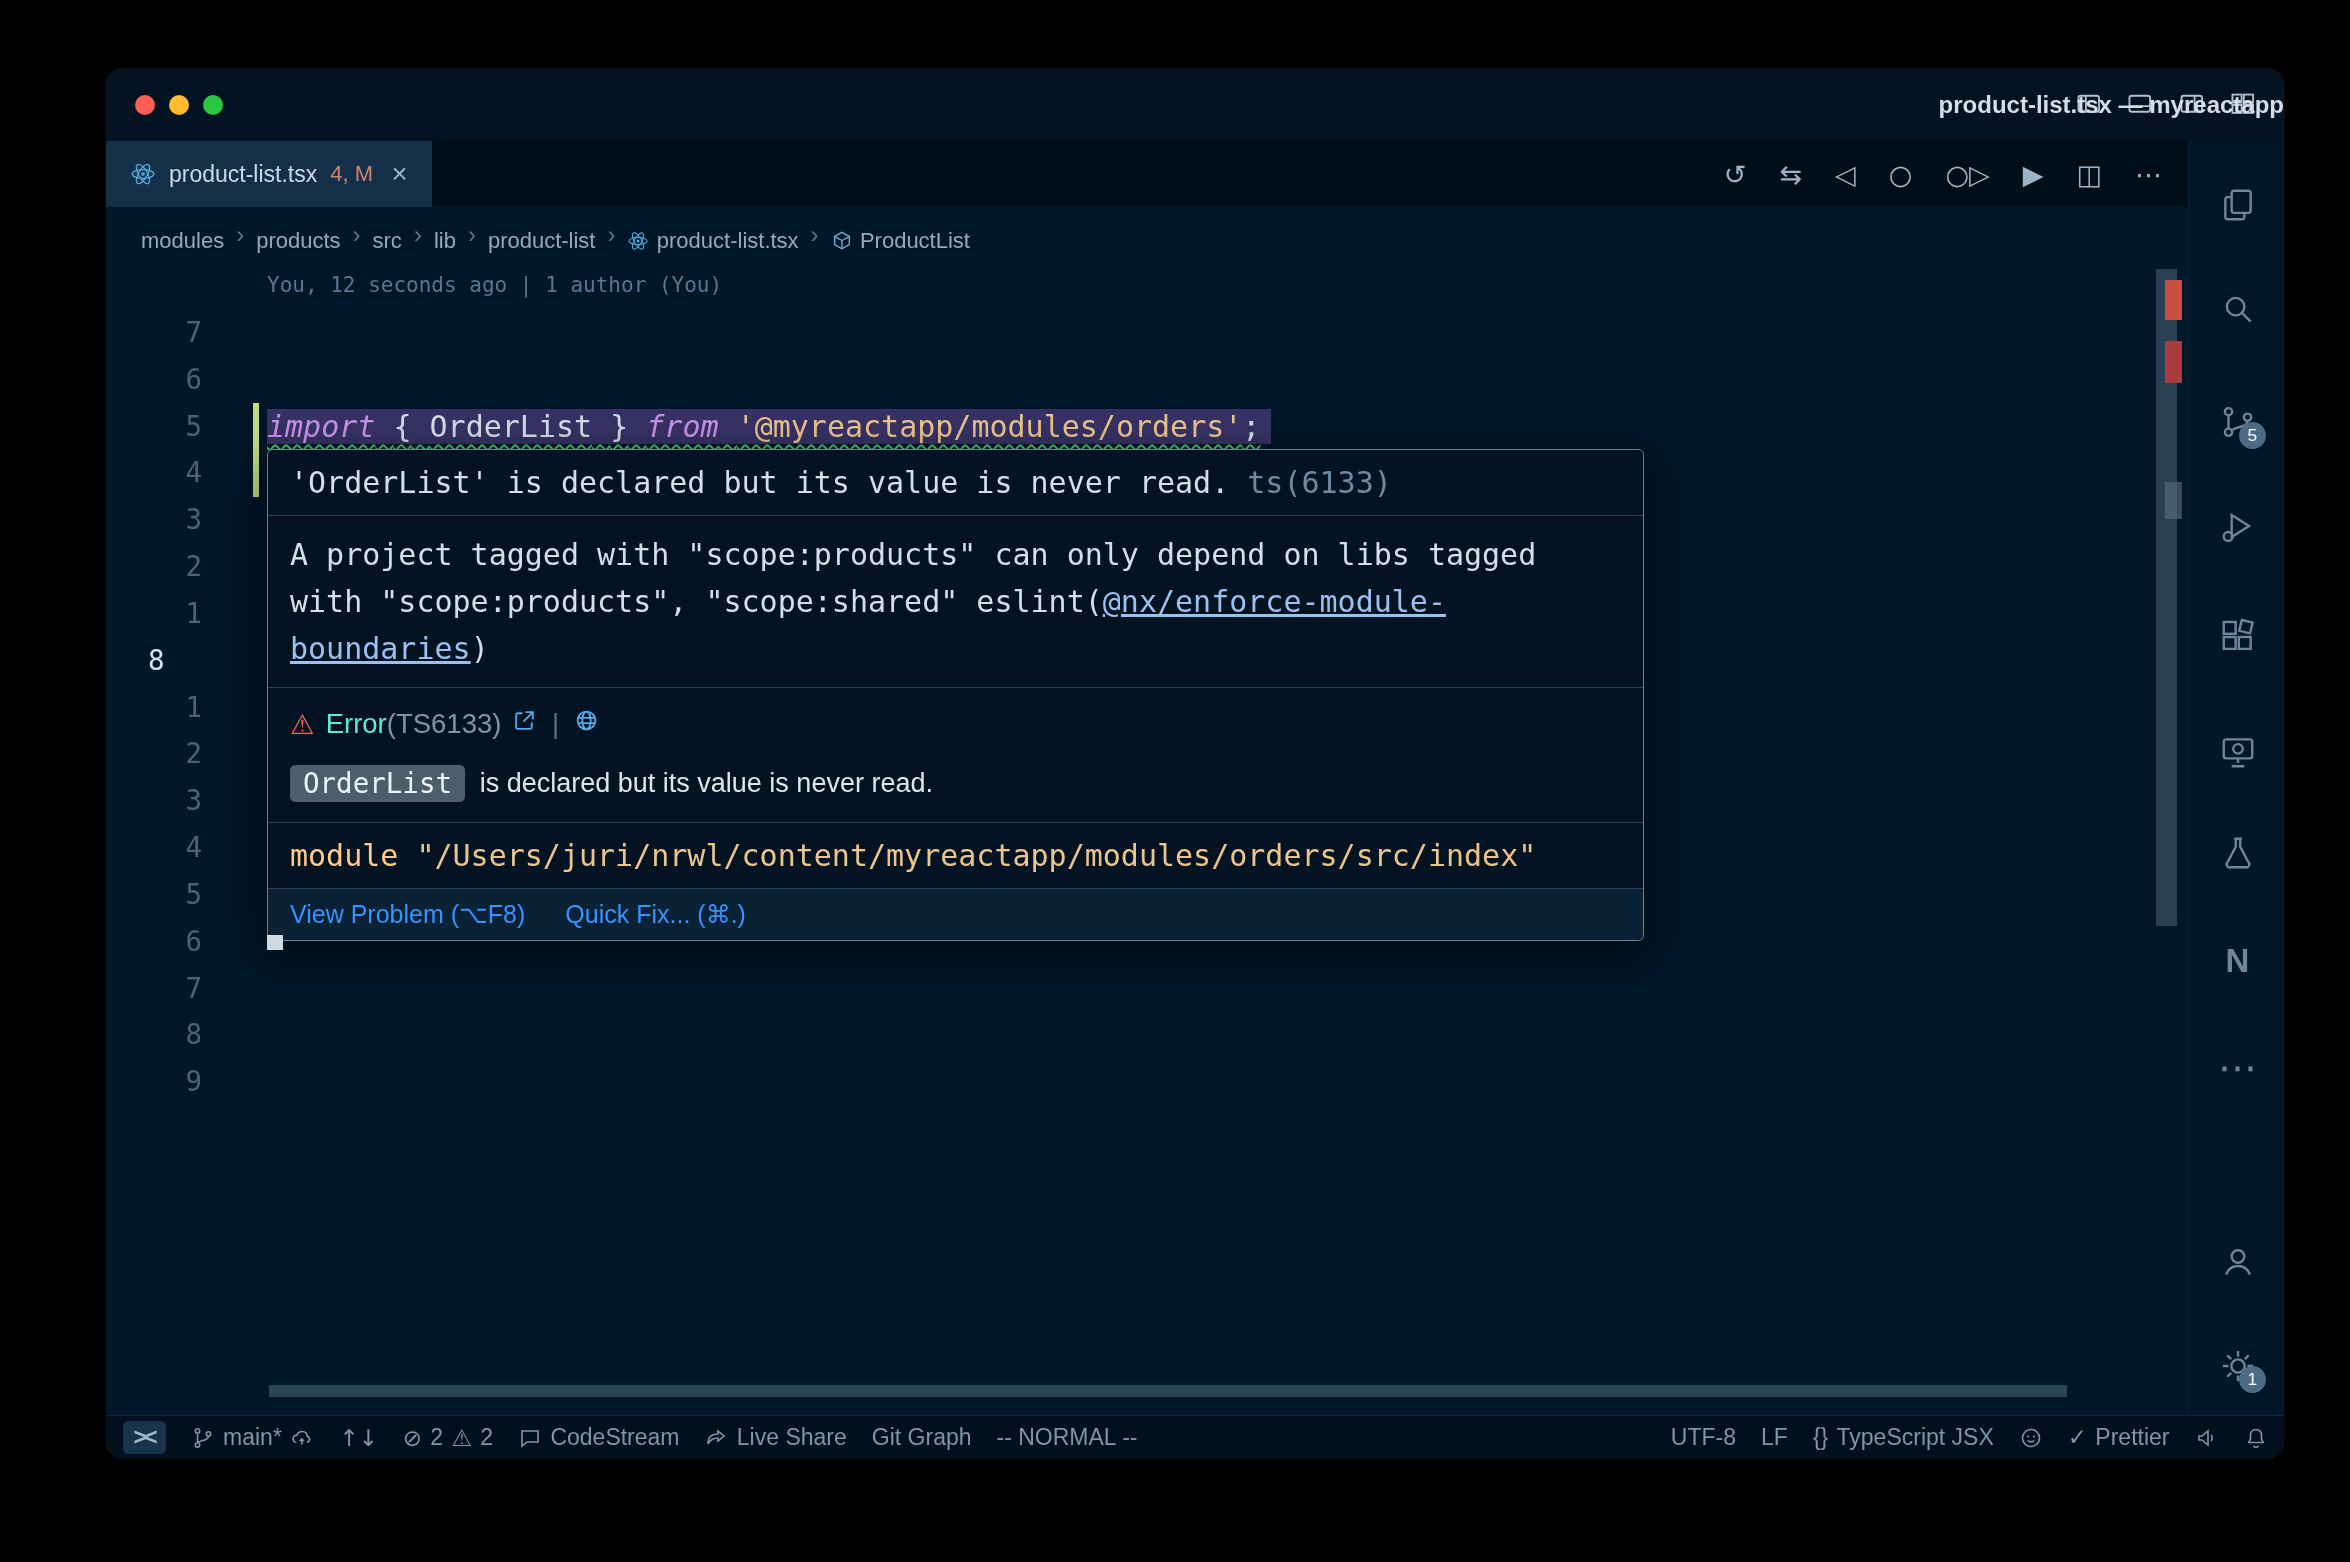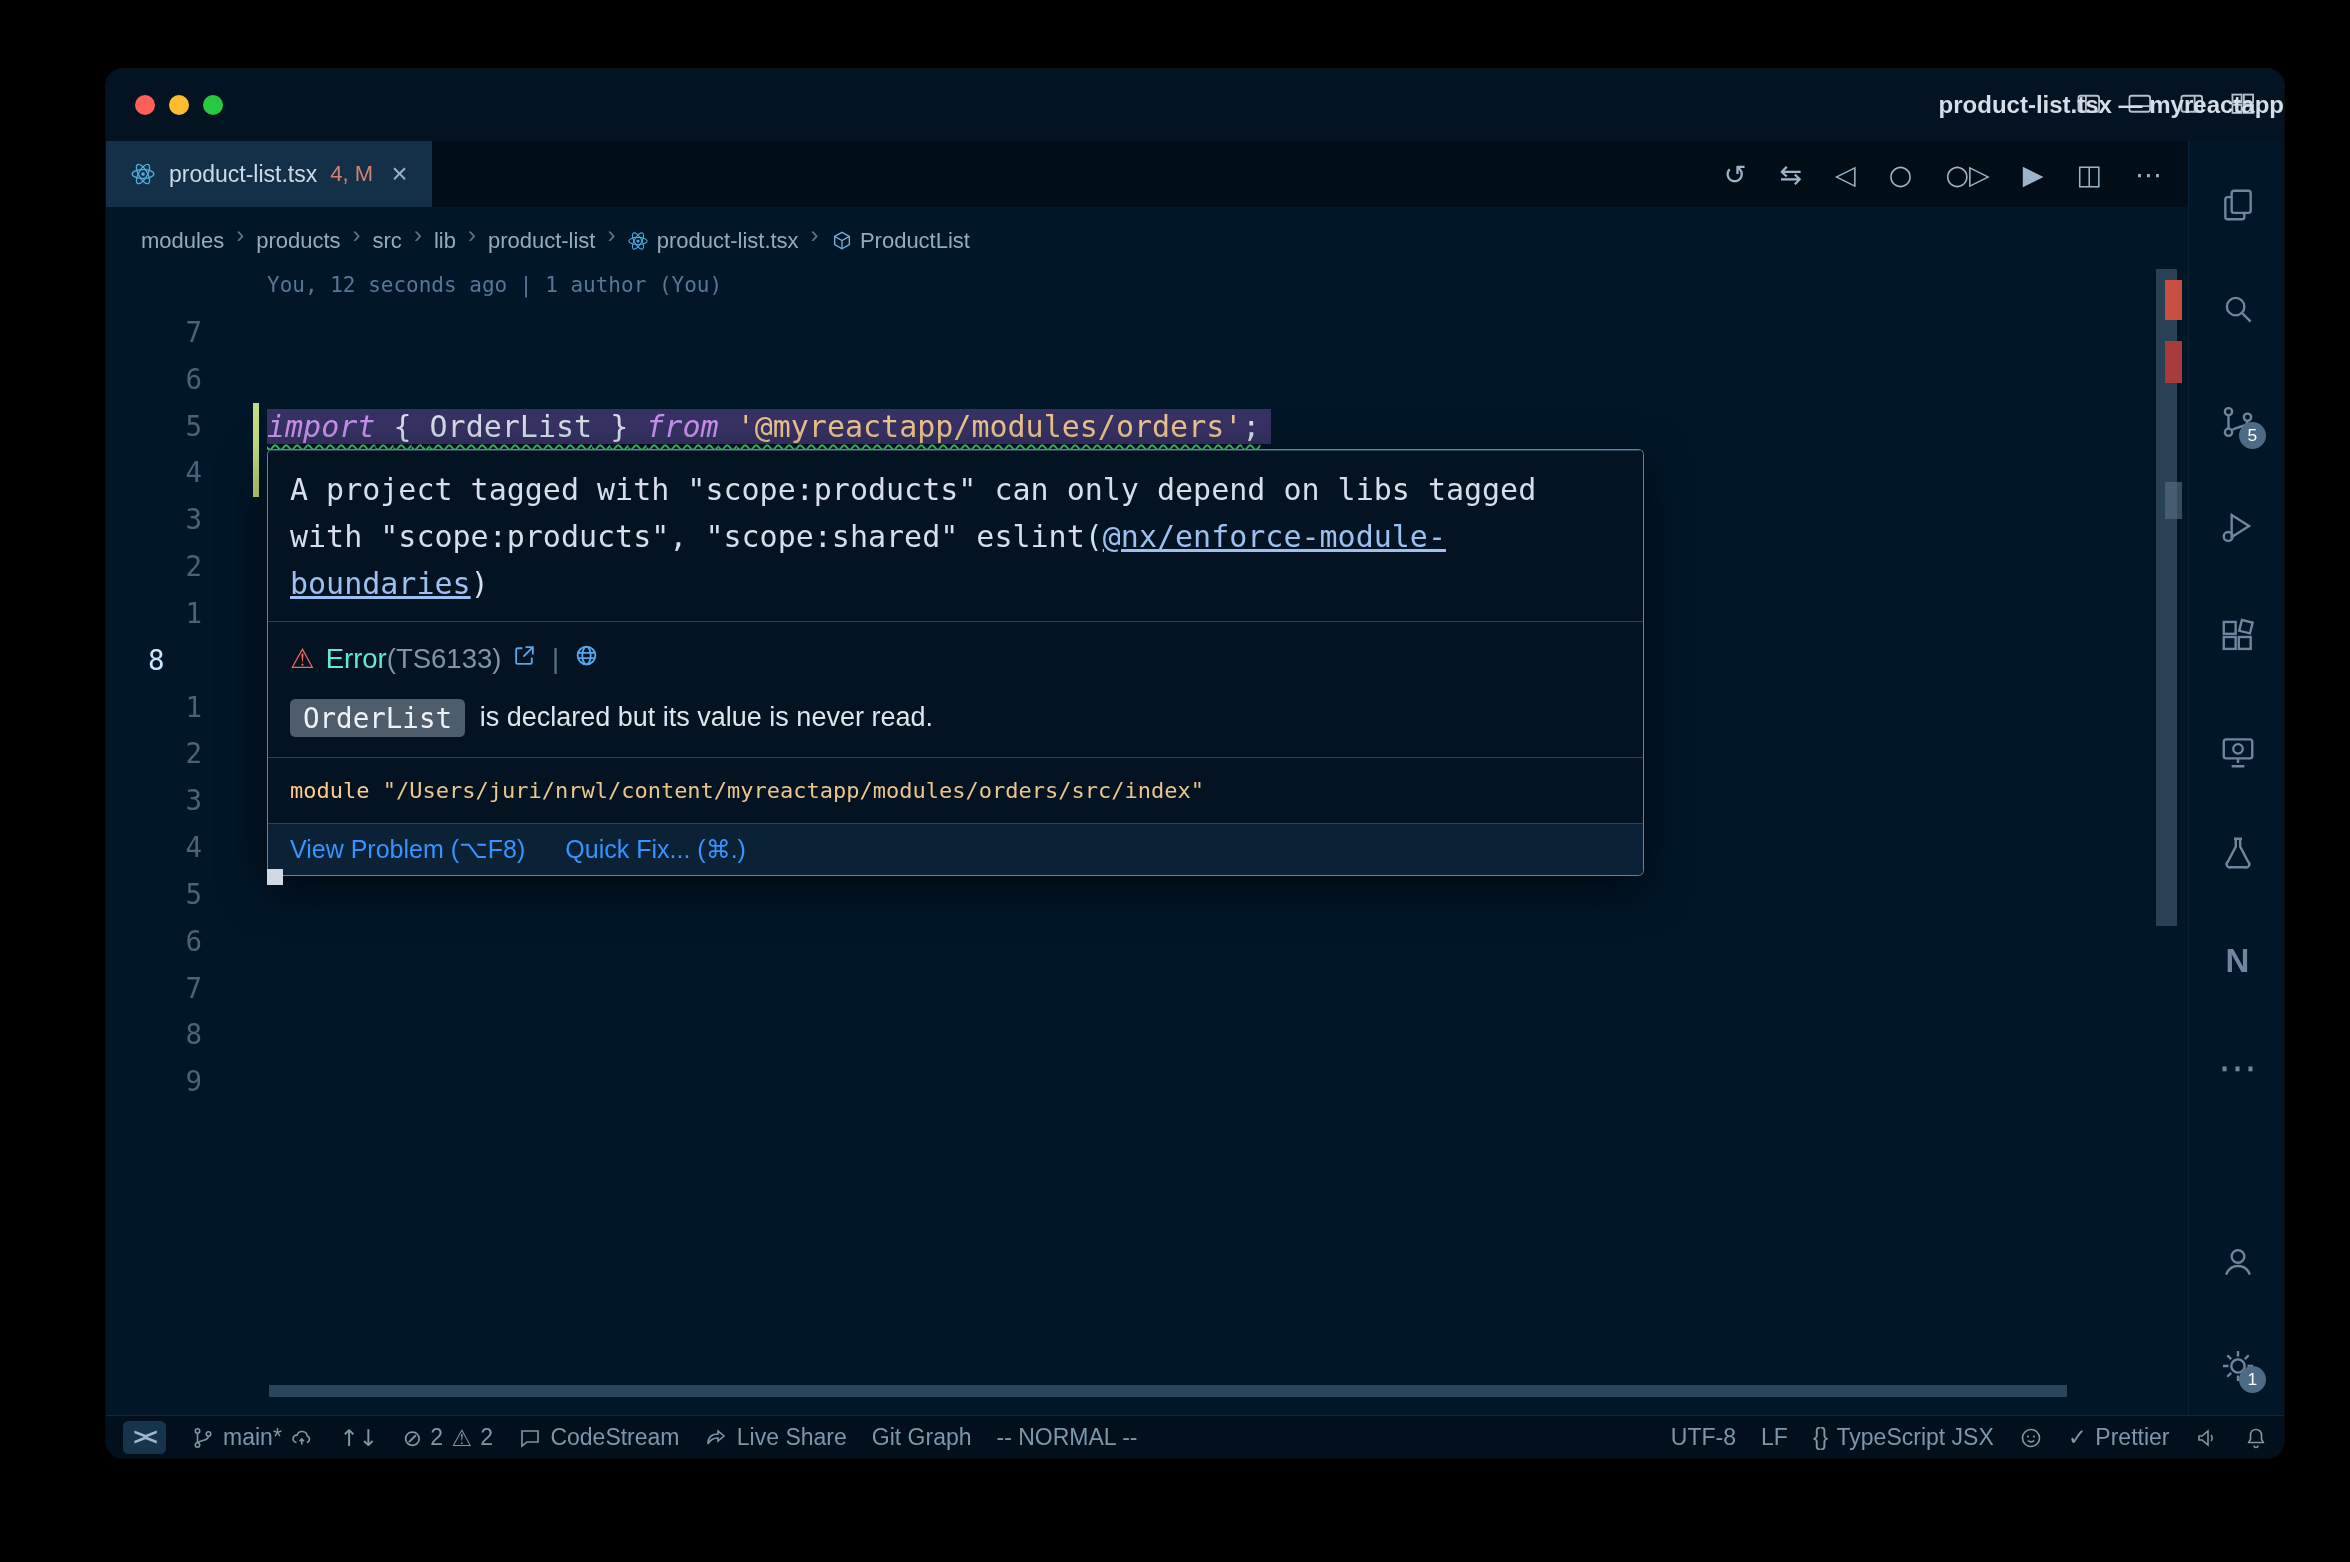--- a/index.html
+++ b/index.html
@@ -66,21 +66,21 @@
   .h-sec2 { padding:14.7px 22px; font-size:30px; line-height:47px; }
   .h-link { color:#9cc0ef; text-decoration:underline; cursor:pointer; }
   .h-sec3 { padding:20px 22px; font-family:"Liberation Sans", sans-serif; }
   .h-errline { display:flex; align-items:center; gap:11px; font-size:27.5px; }
   .h-warn { color:#ef6862; font-size:27.5px; }
   .h-error { color:#5eead4; } .h-code { color:#8096a8; }
   .h-errline svg { width:25px; height:25px; stroke:#57a8e8; fill:none; stroke-width:1.8; cursor:pointer; }
   .h-sep { color:#5a7186; margin:0 3.7px; }
   .h-chipline { margin-top:24px; display:flex; align-items:center; gap:14.7px; font-size:27px; color:#dde5ed; }
   .h-chip { background:#4e5d6b; color:#eef3f7; font-family:"DejaVu Sans Mono", monospace; font-size:27.5px; padding:2.8px 13px; border-radius:5.5px; }
-  .h-sec4 { padding:9.2px 22px; font-size:22px; line-height:47px; }
+  .h-sec4 { padding:9.2px 22px; font-size:30px; line-height:47px; }
   .h-kw-module { color:#ffcb8b; } .h-path { color:#ecc48d; }
   .h-actions { padding:11px 22px; display:flex; gap:40px; font-family:"Liberation Sans", sans-serif;
                font-size:25px; color:#3794ff; background:#0a2136; border-top:0.9px solid #2a4358; border-radius:0 0 5.5px 5.5px; }
   .h-actions span { cursor:pointer; }
   .h-handle { position:absolute; left:-0.9px; bottom:-10px; width:15.6px; height:15.6px; background:#cfd9e2; }
 
   
   .activitybar { position:relative; width:96px; background:#011627; border-left:0.9px solid #0d2134; }
   .ab-item { position:absolute; left:27.5px; width:42px; height:42px; display:flex; align-items:center; justify-content:center; cursor:pointer; color:#6e879e; }
   .ab-item svg { width:38px; height:38px; stroke:#6e879e; fill:none; stroke-width:1.5; }
@@ -212,20 +212,21 @@
         <div class="gitbar"></div>
 
         <div class="annotation" style="top:0px">You, 12 seconds ago | 1 author (You)</div>
 
 
         <div class="cl" style="top:141px"><span class="hl sq"><span class="kw">import</span> <span>{</span> <span>OrderList</span> <span>}</span> <span class="kw">from</span> <span class="str">'@myreactapp/modules/orders'</span><span>;</span></span></div>
 
 
 
         <div class="hover">
+          <div class="h-sec1"><span>'OrderList' is declared but its value is never read.</span> <span class="h-src">ts(6133)</span></div>
           <div class="h-div"></div>
           <div class="h-sec2"><span>A project tagged with "scope:products" can only depend on libs tagged with "scope:products", "scope:shared"</span> <span>eslint(</span><span class="h-link">@nx/enforce-module-boundaries</span><span>)</span></div>
           <div class="h-div"></div>
           <div class="h-sec3">
             <div class="h-errline">
               <span class="h-warn">⚠</span>
               <span><span class="h-error">Error</span><span class="h-code">(TS6133)</span></span>
               <span><svg viewBox="0 0 24 24">
                     <path d="M10 5H5.5A1.5 1.5 0 0 0 4 6.5v12A1.5 1.5 0 0 0 5.5 20h12a1.5 1.5 0 0 0 1.5-1.5V14"></path>
                     <path d="M13 4h7v7M20 4L11 13"></path>

